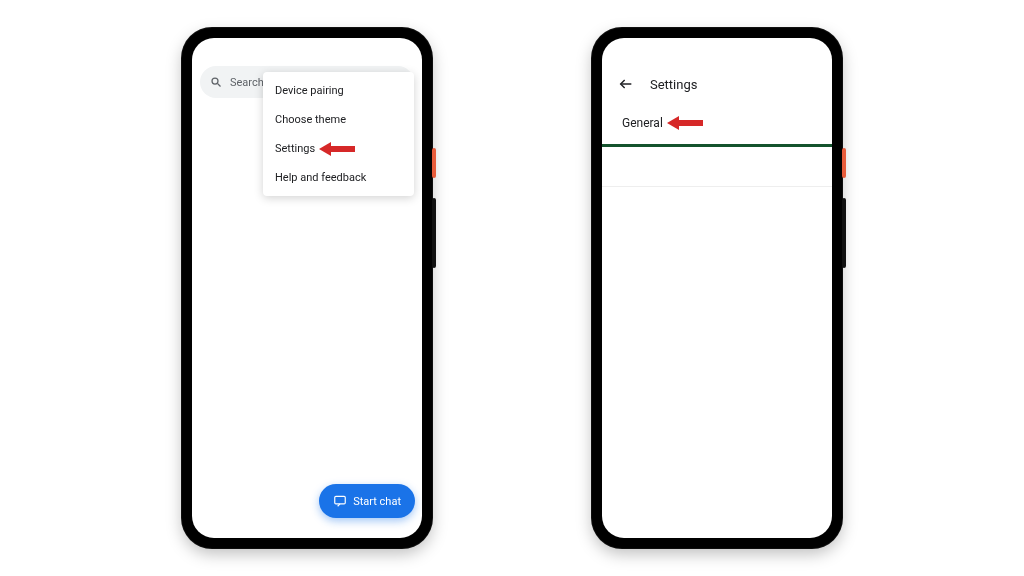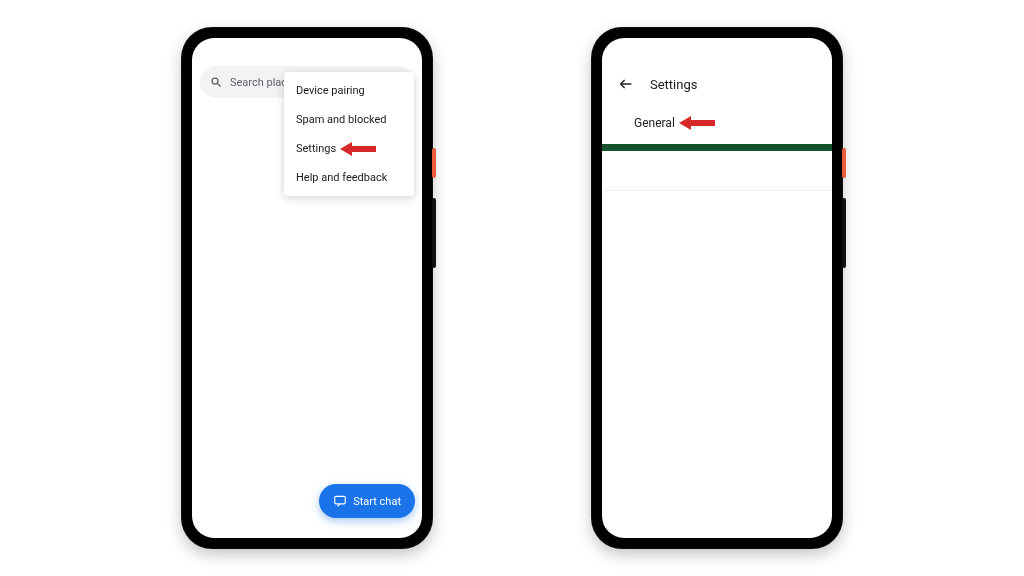--- a/index.html
+++ b/index.html
@@ -82,21 +82,21 @@
     color: #5f6368;
     gap: 8px;
   }
   .searchbar .mag {
     width: 12px; height: 12px;
   }
   .dropdown {
     position: absolute;
     top: 34px;
     right: 8px;
-    width: 130px;
+    width: 151px;
     background: #fff;
     border-radius: 4px;
     box-shadow: 0 2px 10px rgba(0,0,0,0.18);
     padding: 4px 0;
   }
   .dropdown-item {
     font-size: 11px;
     color: #202124;
     padding: 8px 12px;
     white-space: nowrap;
@@ -130,24 +130,24 @@
     gap: 16px;
   }
   .appbar .back {
     width: 16px; height: 16px; color: #202124;
   }
   .appbar-title {
     font-size: 13px;
     color: #202124;
   }
   .settings-item {
-    padding: 14px 32px;
+    padding: 14px 20px;
     font-size: 12px;
     color: #202124;
-    border-bottom: 7px solid #14532d;
+    border-bottom: 3px solid #14532d;
     position: relative;
     display: flex;
     align-items: center;
   }
   .settings-spacer {
     height: 40px;
     border-bottom: 1px solid #eee;
   }
   
   .red-arrow {
@@ -192,21 +192,21 @@
           <line x1="15" y1="15" x2="21" y2="21"></line>
         </svg>
       <span>Search places</span>
     </div>
 
     <div class="dropdown">
       <div class="dropdown-item">
           <span>Device pairing</span>
         </div>
       <div class="dropdown-item">
-          <span>Spam and blocked</span>
+          <span>Choose theme</span>
         </div>
       <div class="dropdown-item">
         <span>Settings</span>
         <span class="red-arrow"></span>
       </div>
       <div class="dropdown-item">
           <span>Help and feedback</span>
         </div>
     </div>
 

